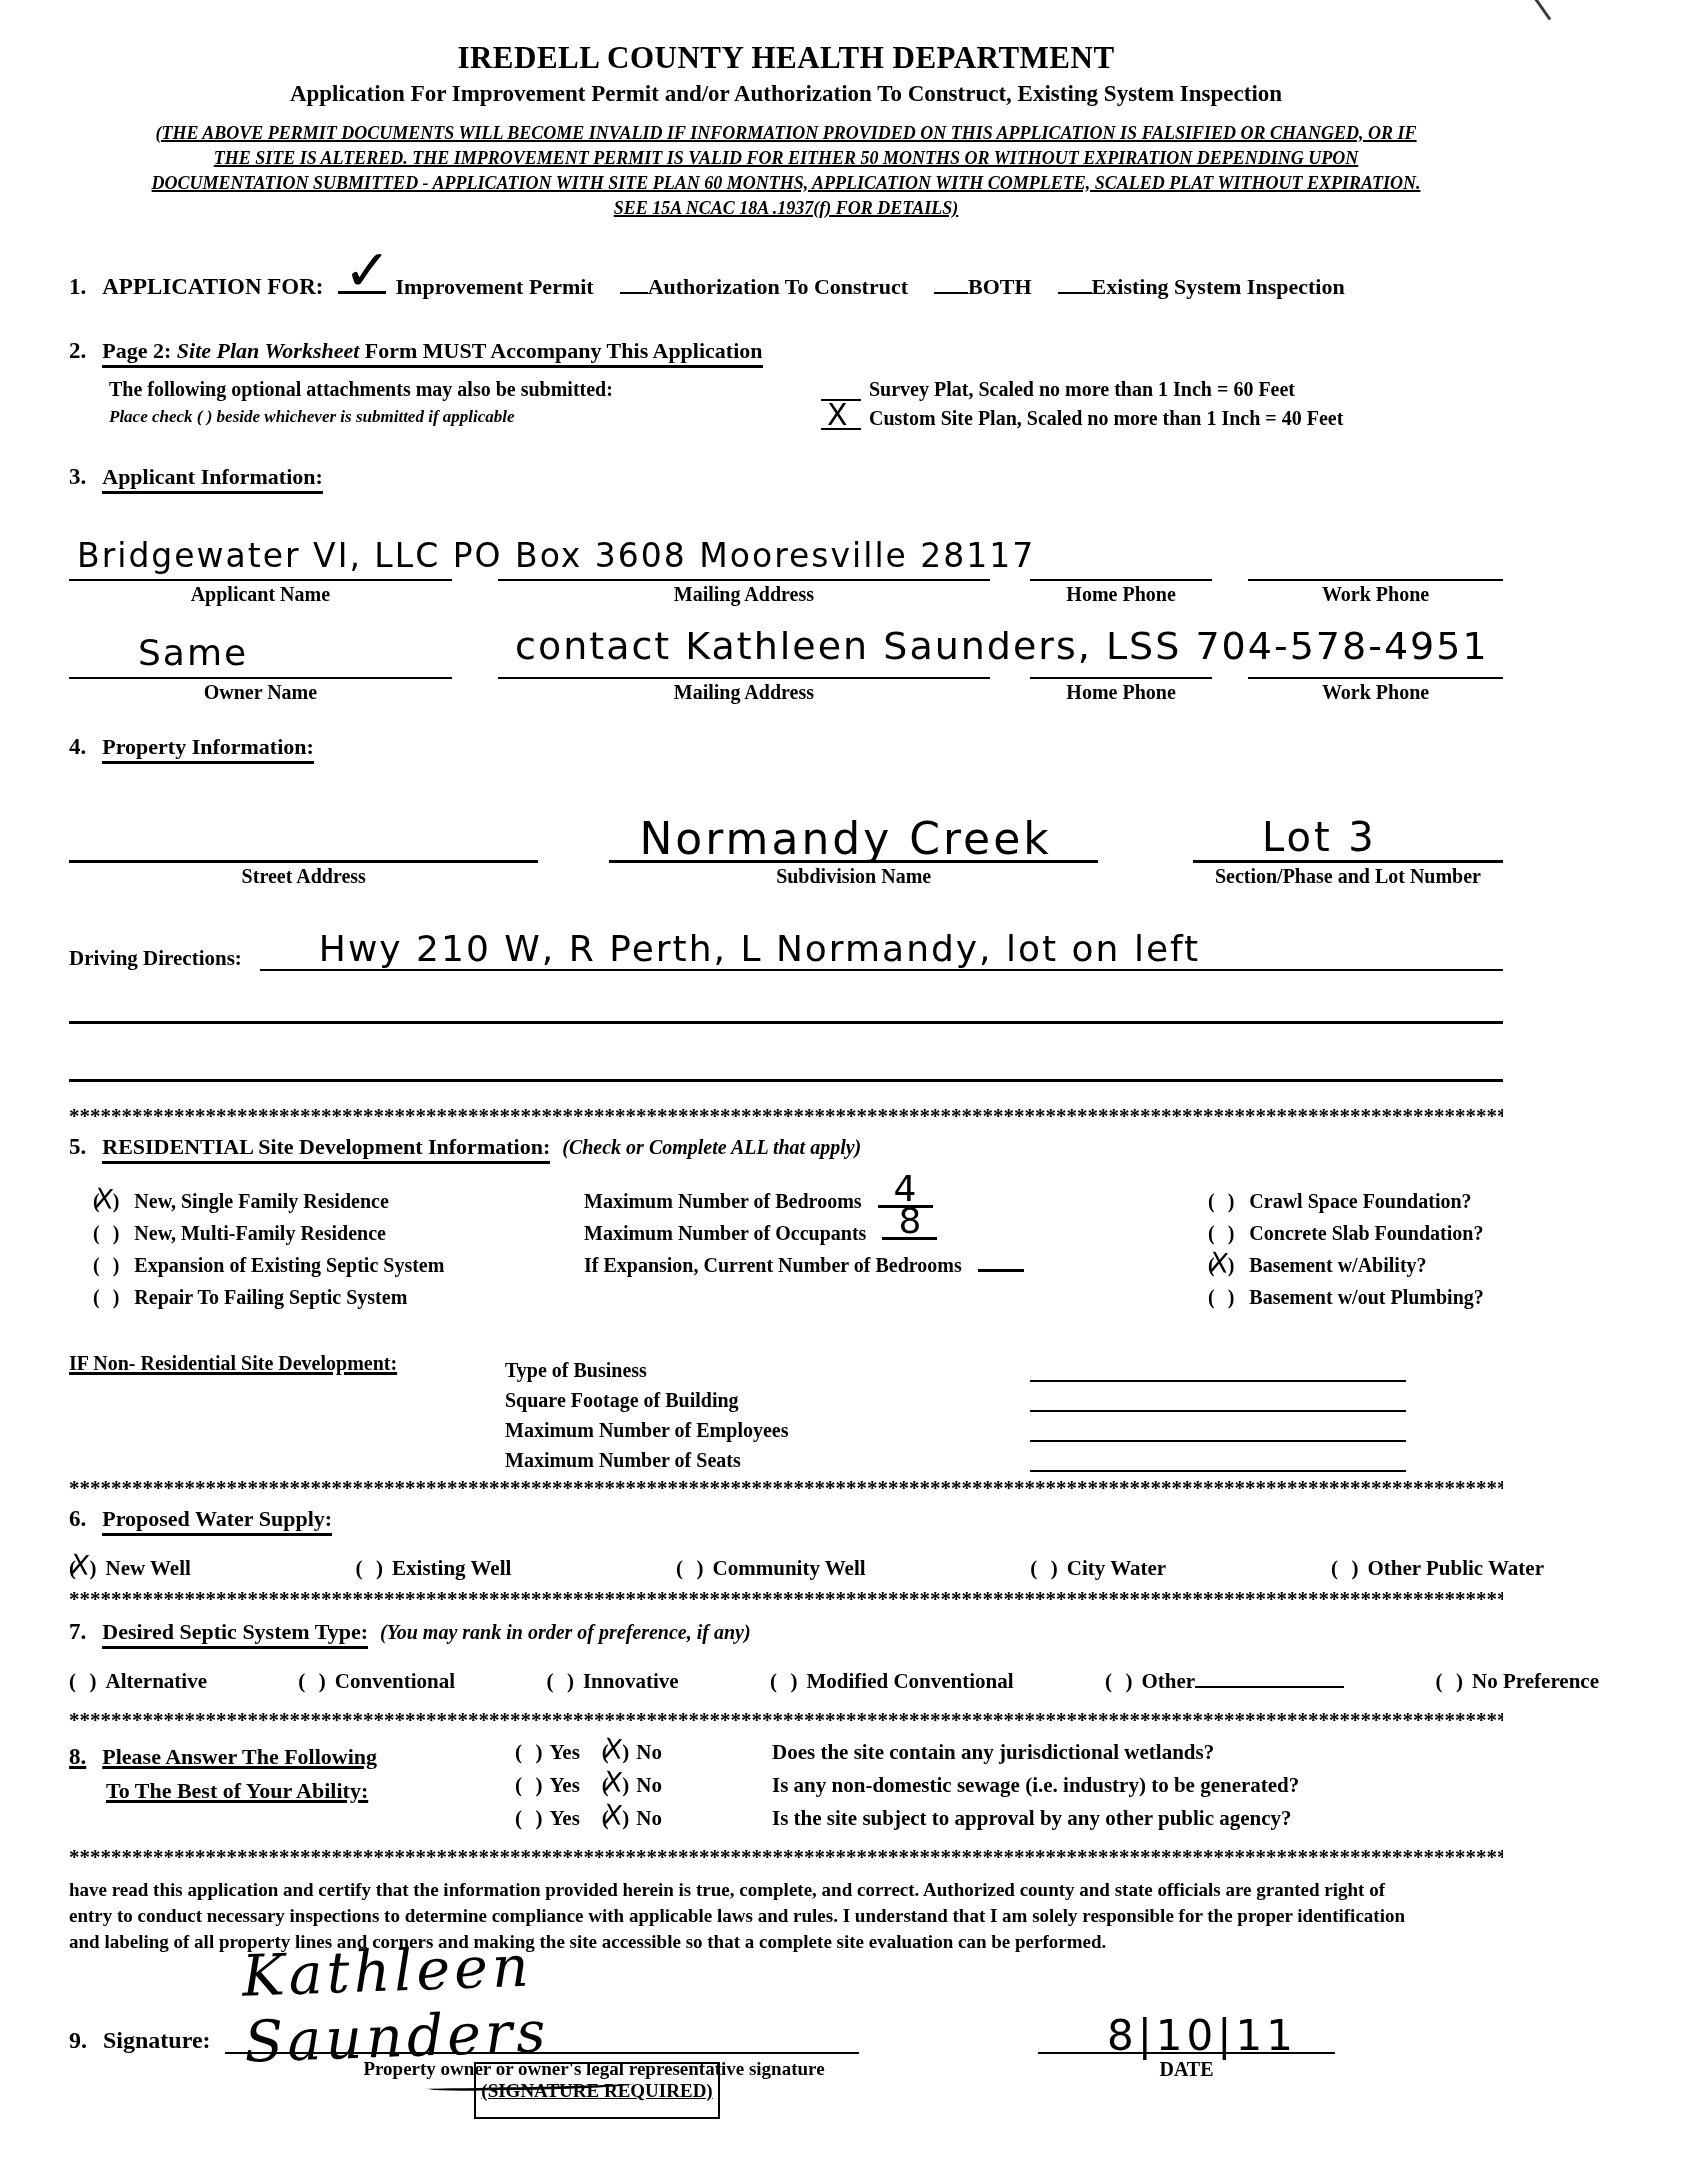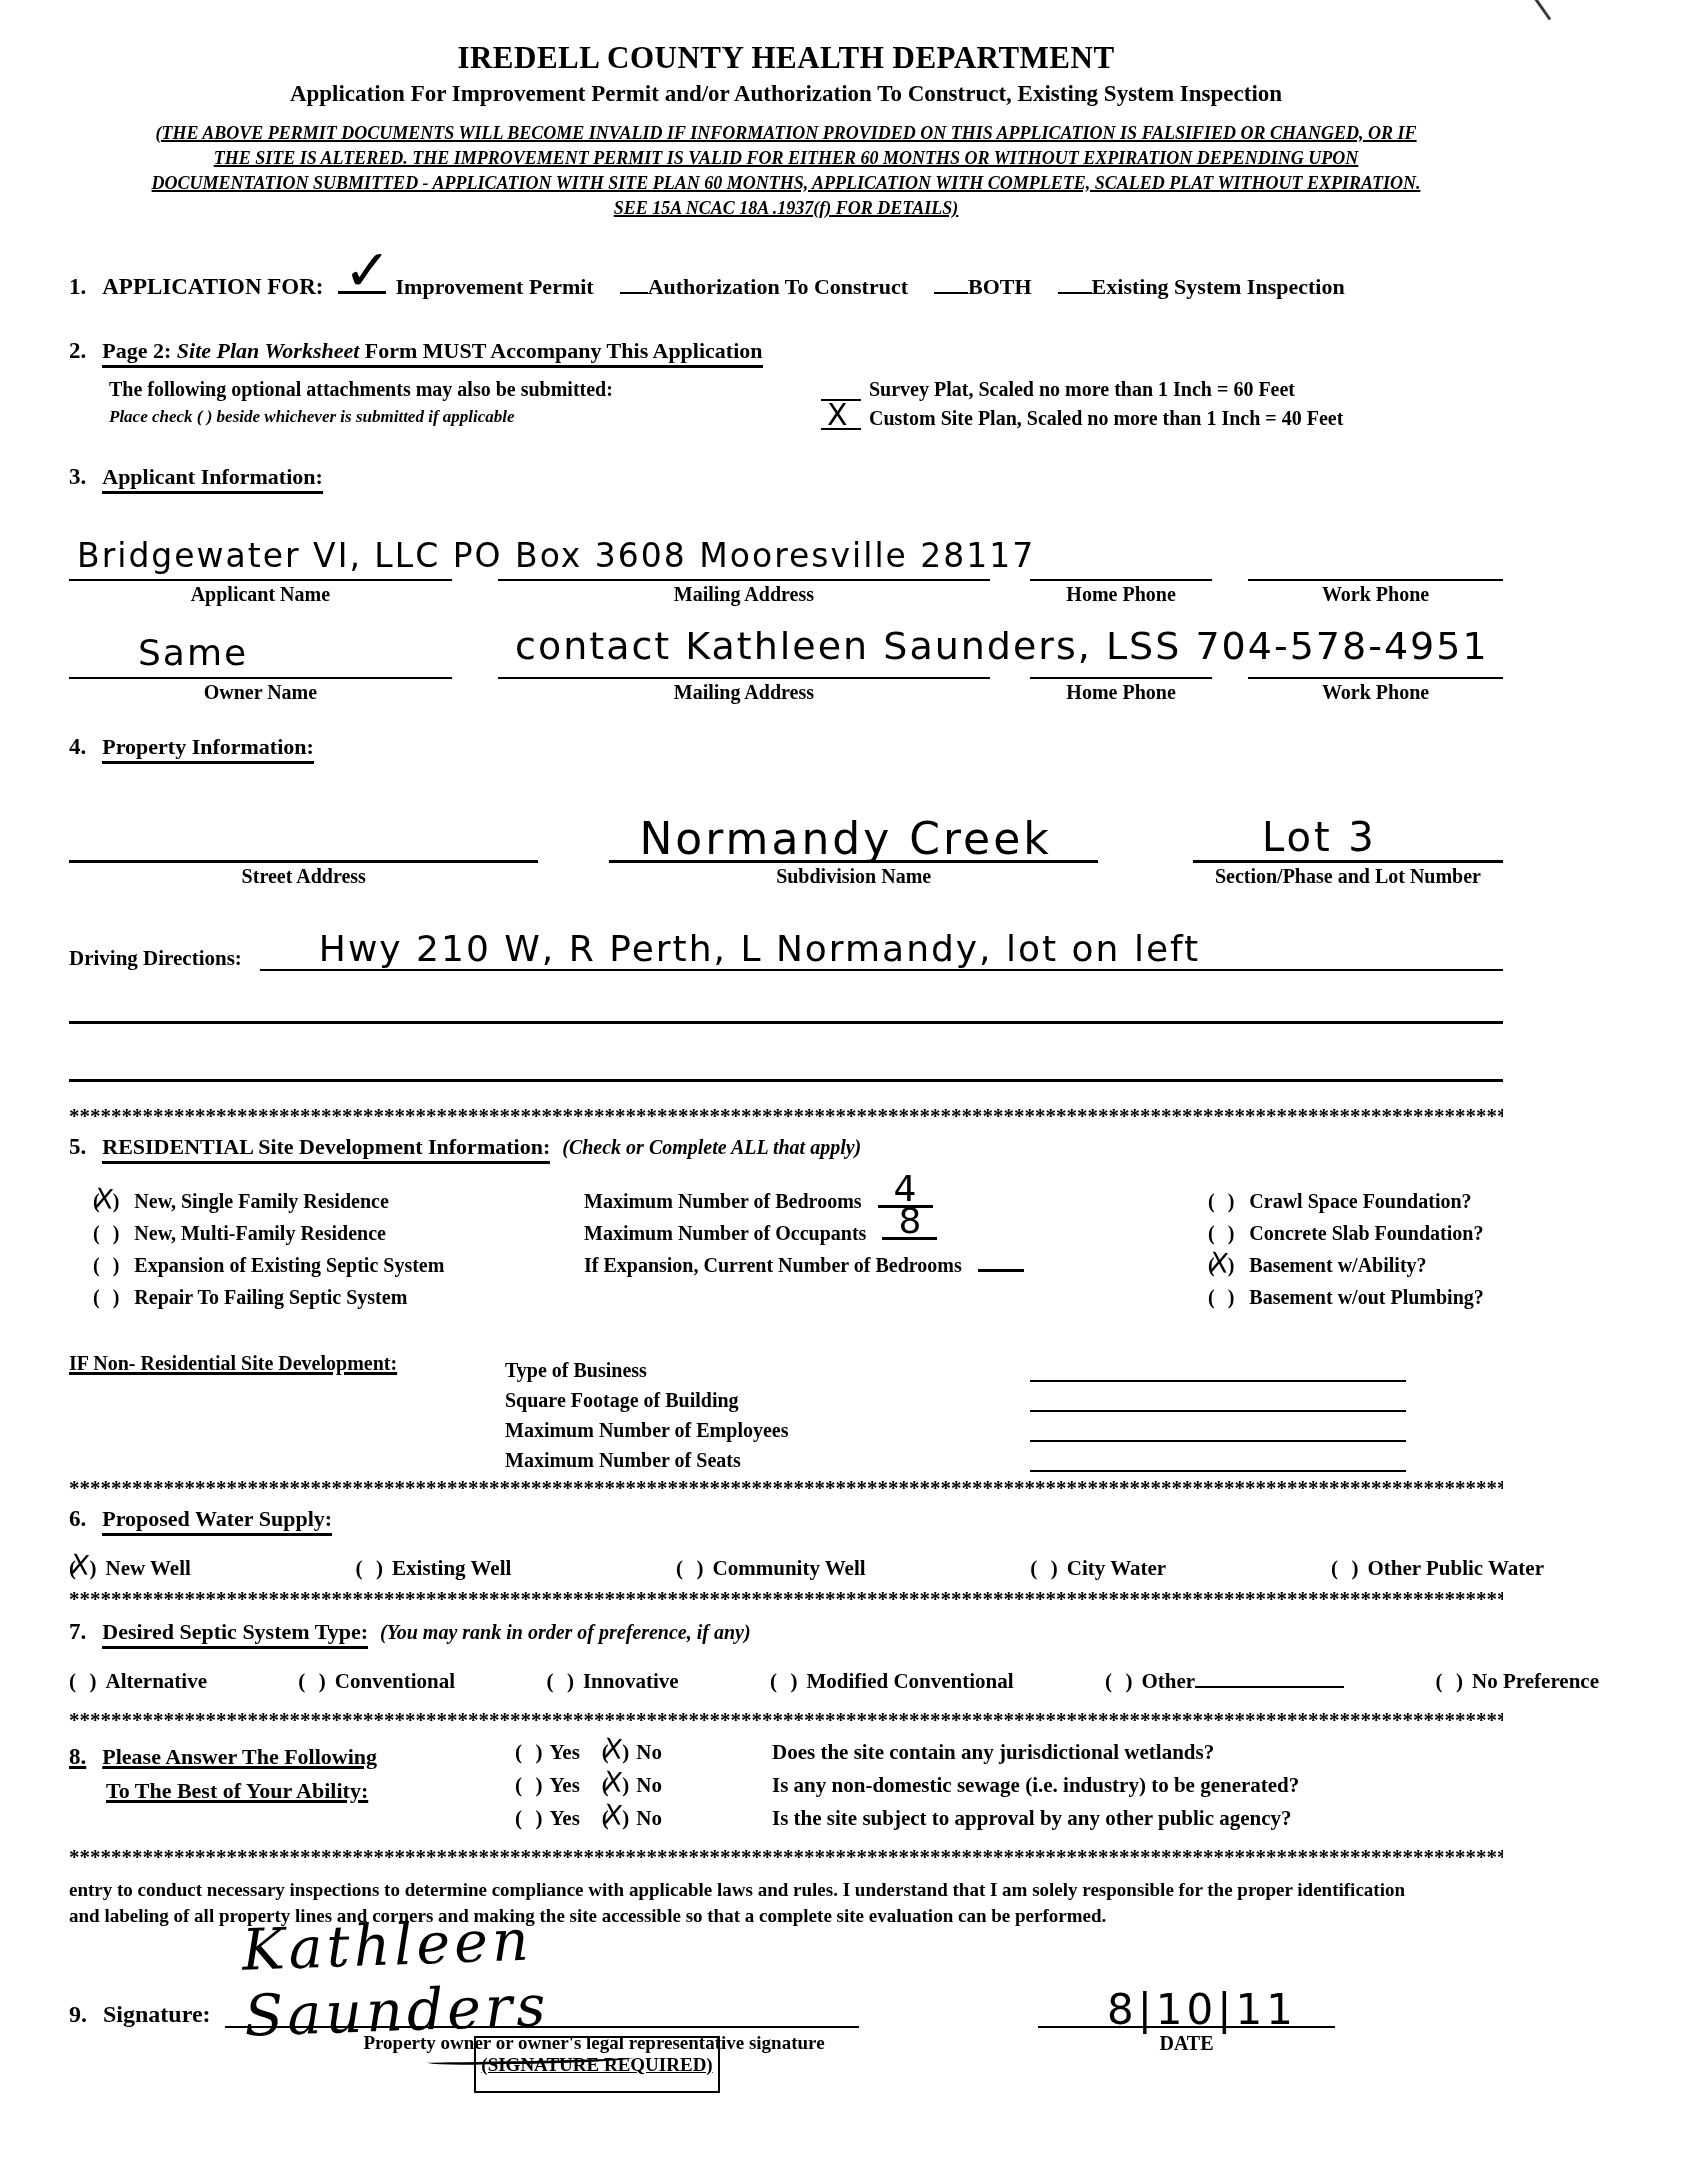--- a/index.html
+++ b/index.html
@@ -137,21 +137,21 @@
 </head>
 <body>
 
 <div class="page">
   <div class="corner-line"></div>
 
   <div class="center title">IREDELL COUNTY HEALTH DEPARTMENT</div>
   <div class="center subtitle">Application For Improvement Permit and/or Authorization To Construct, Existing System Inspection</div>
   <div class="notice center">
     <div>(THE ABOVE PERMIT DOCUMENTS  WILL BECOME INVALID IF INFORMATION PROVIDED ON THIS APPLICATION IS FALSIFIED OR CHANGED, OR IF</div>
-    <div>THE SITE IS ALTERED.  THE IMPROVEMENT PERMIT IS VALID FOR EITHER 60 MONTHS OR WITHOUT EXPIRATION DEPENDING UPON</div>
+    <div>THE SITE IS ALTERED.  THE IMPROVEMENT PERMIT IS VALID FOR EITHER 50 MONTHS OR WITHOUT EXPIRATION DEPENDING UPON</div>
     <div>DOCUMENTATION SUBMITTED - APPLICATION WITH SITE PLAN 60 MONTHS, APPLICATION WITH COMPLETE, SCALED  PLAT WITHOUT EXPIRATION.</div>
     <div>SEE 15A NCAC 18A .1937(f) FOR DETAILS)</div>
   </div>
 
   <div class="sec s1">
     <span class="num">1.</span>
     <span class="opt" style="font-size:23px;">APPLICATION FOR:</span>
     <span class="chk">
         <span class="hand">✓</span>
       </span>
@@ -398,20 +398,21 @@
     </div>
     <div class="s8c3">
       <div class="s8row">Does the site contain any jurisdictional wetlands?</div>
       <div class="s8row">Is any non-domestic sewage (i.e. industry) to be generated?</div>
       <div class="s8row">Is the site subject to approval by any other public agency?</div>
     </div>
   </div>
   <div class="stars" style="margin-top:6px;">******************************************************************************************************************************************************</div>
 
   <div class="cert">
+    <div>have read this application and certify that the information provided herein is true, complete, and correct.  Authorized county and state officials are granted right of</div>
     <div>entry to conduct necessary inspections to determine compliance with applicable laws and rules.  I understand that I am solely responsible for the proper identification</div>
     <div>and labeling of all property lines and corners and making the site accessible so that a complete site evaluation can be performed.</div>
   </div>
 
   <div class="s9">
     <span class="num">9.</span>
     <span class="s9lab">Signature:</span>
     <div class="sigcell">
       <span class="sig">Kathleen Saunders</span>
     </div>

